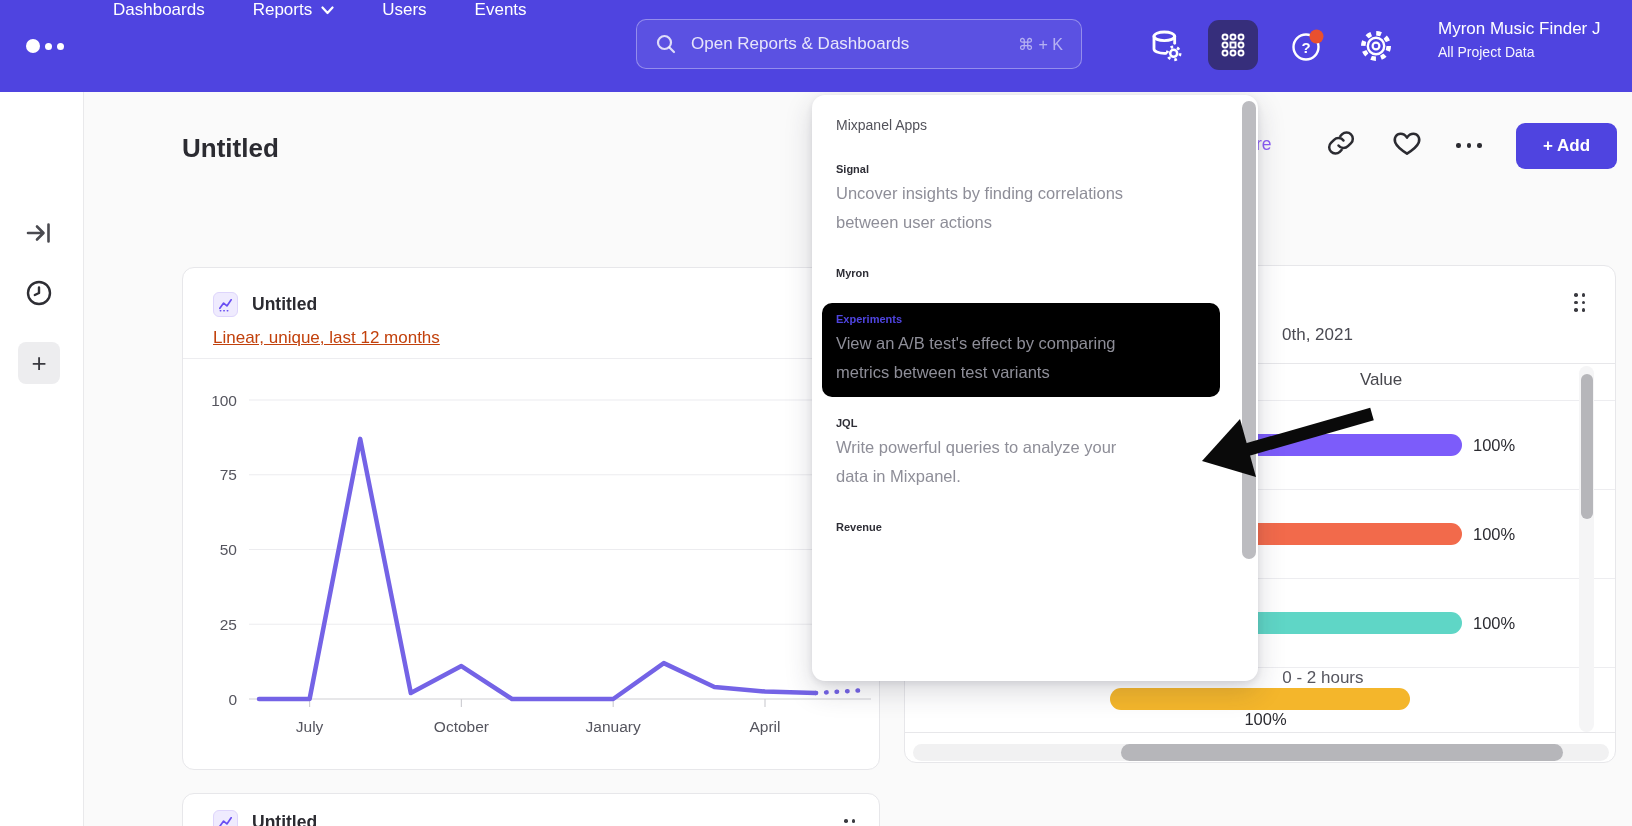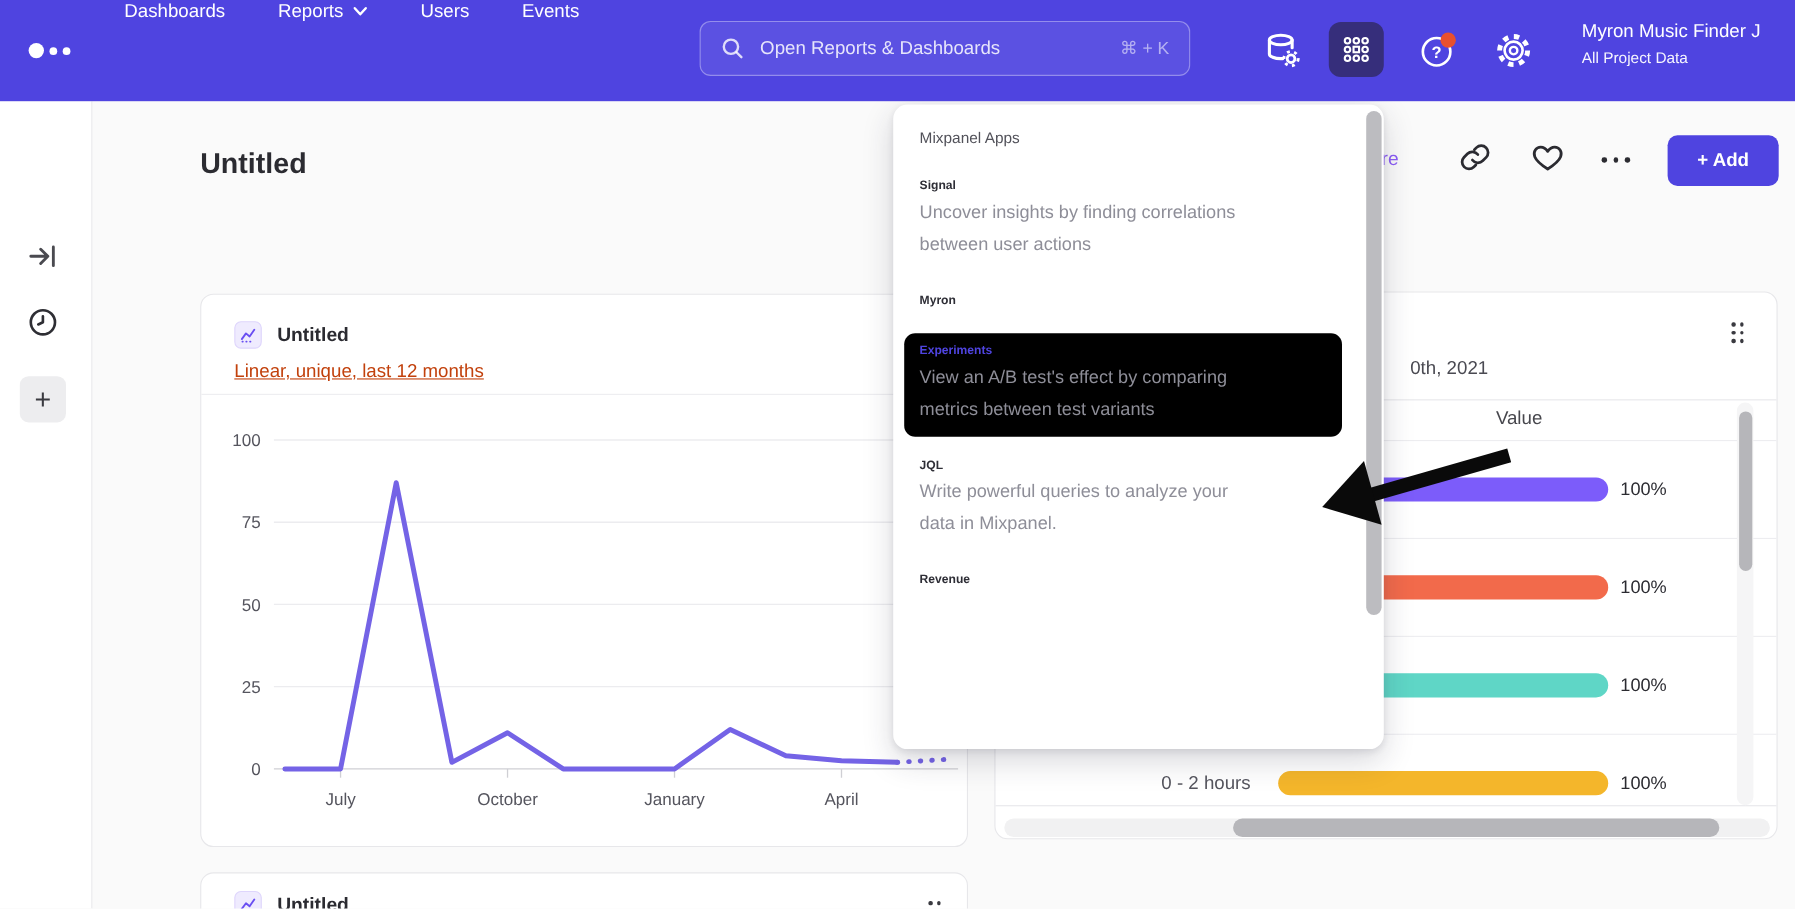--- a/index.html
+++ b/index.html
@@ -260,21 +260,21 @@
       <div class="trow" style="top: 223px;">
         <span class="rl"></span>
         <span class="bar" style="width: 300px; background: rgb(242, 106, 75);"></span>
         <span class="pv">100%</span>
       </div>
       <div class="trow" style="top: 312px;">
         <span class="rl"></span>
         <span class="bar" style="width: 300px; background: rgb(95, 214, 198);"></span>
         <span class="pv">100%</span>
       </div>
-      <div class="trow" style="top: 401px;">
+      <div class="trow" style="top: 401px; flex-direction: column;">
         <span class="rl">0 - 2 hours</span>
         <span class="bar" style="width: 300px; background: rgb(244, 182, 43);"></span>
         <span class="pv">100%</span>
       </div>
     </div>
   <div class="tbl-bot"></div>
   <div class="hscroll">
       <div class="th"></div>
     </div>
   <div class="vscroll">

